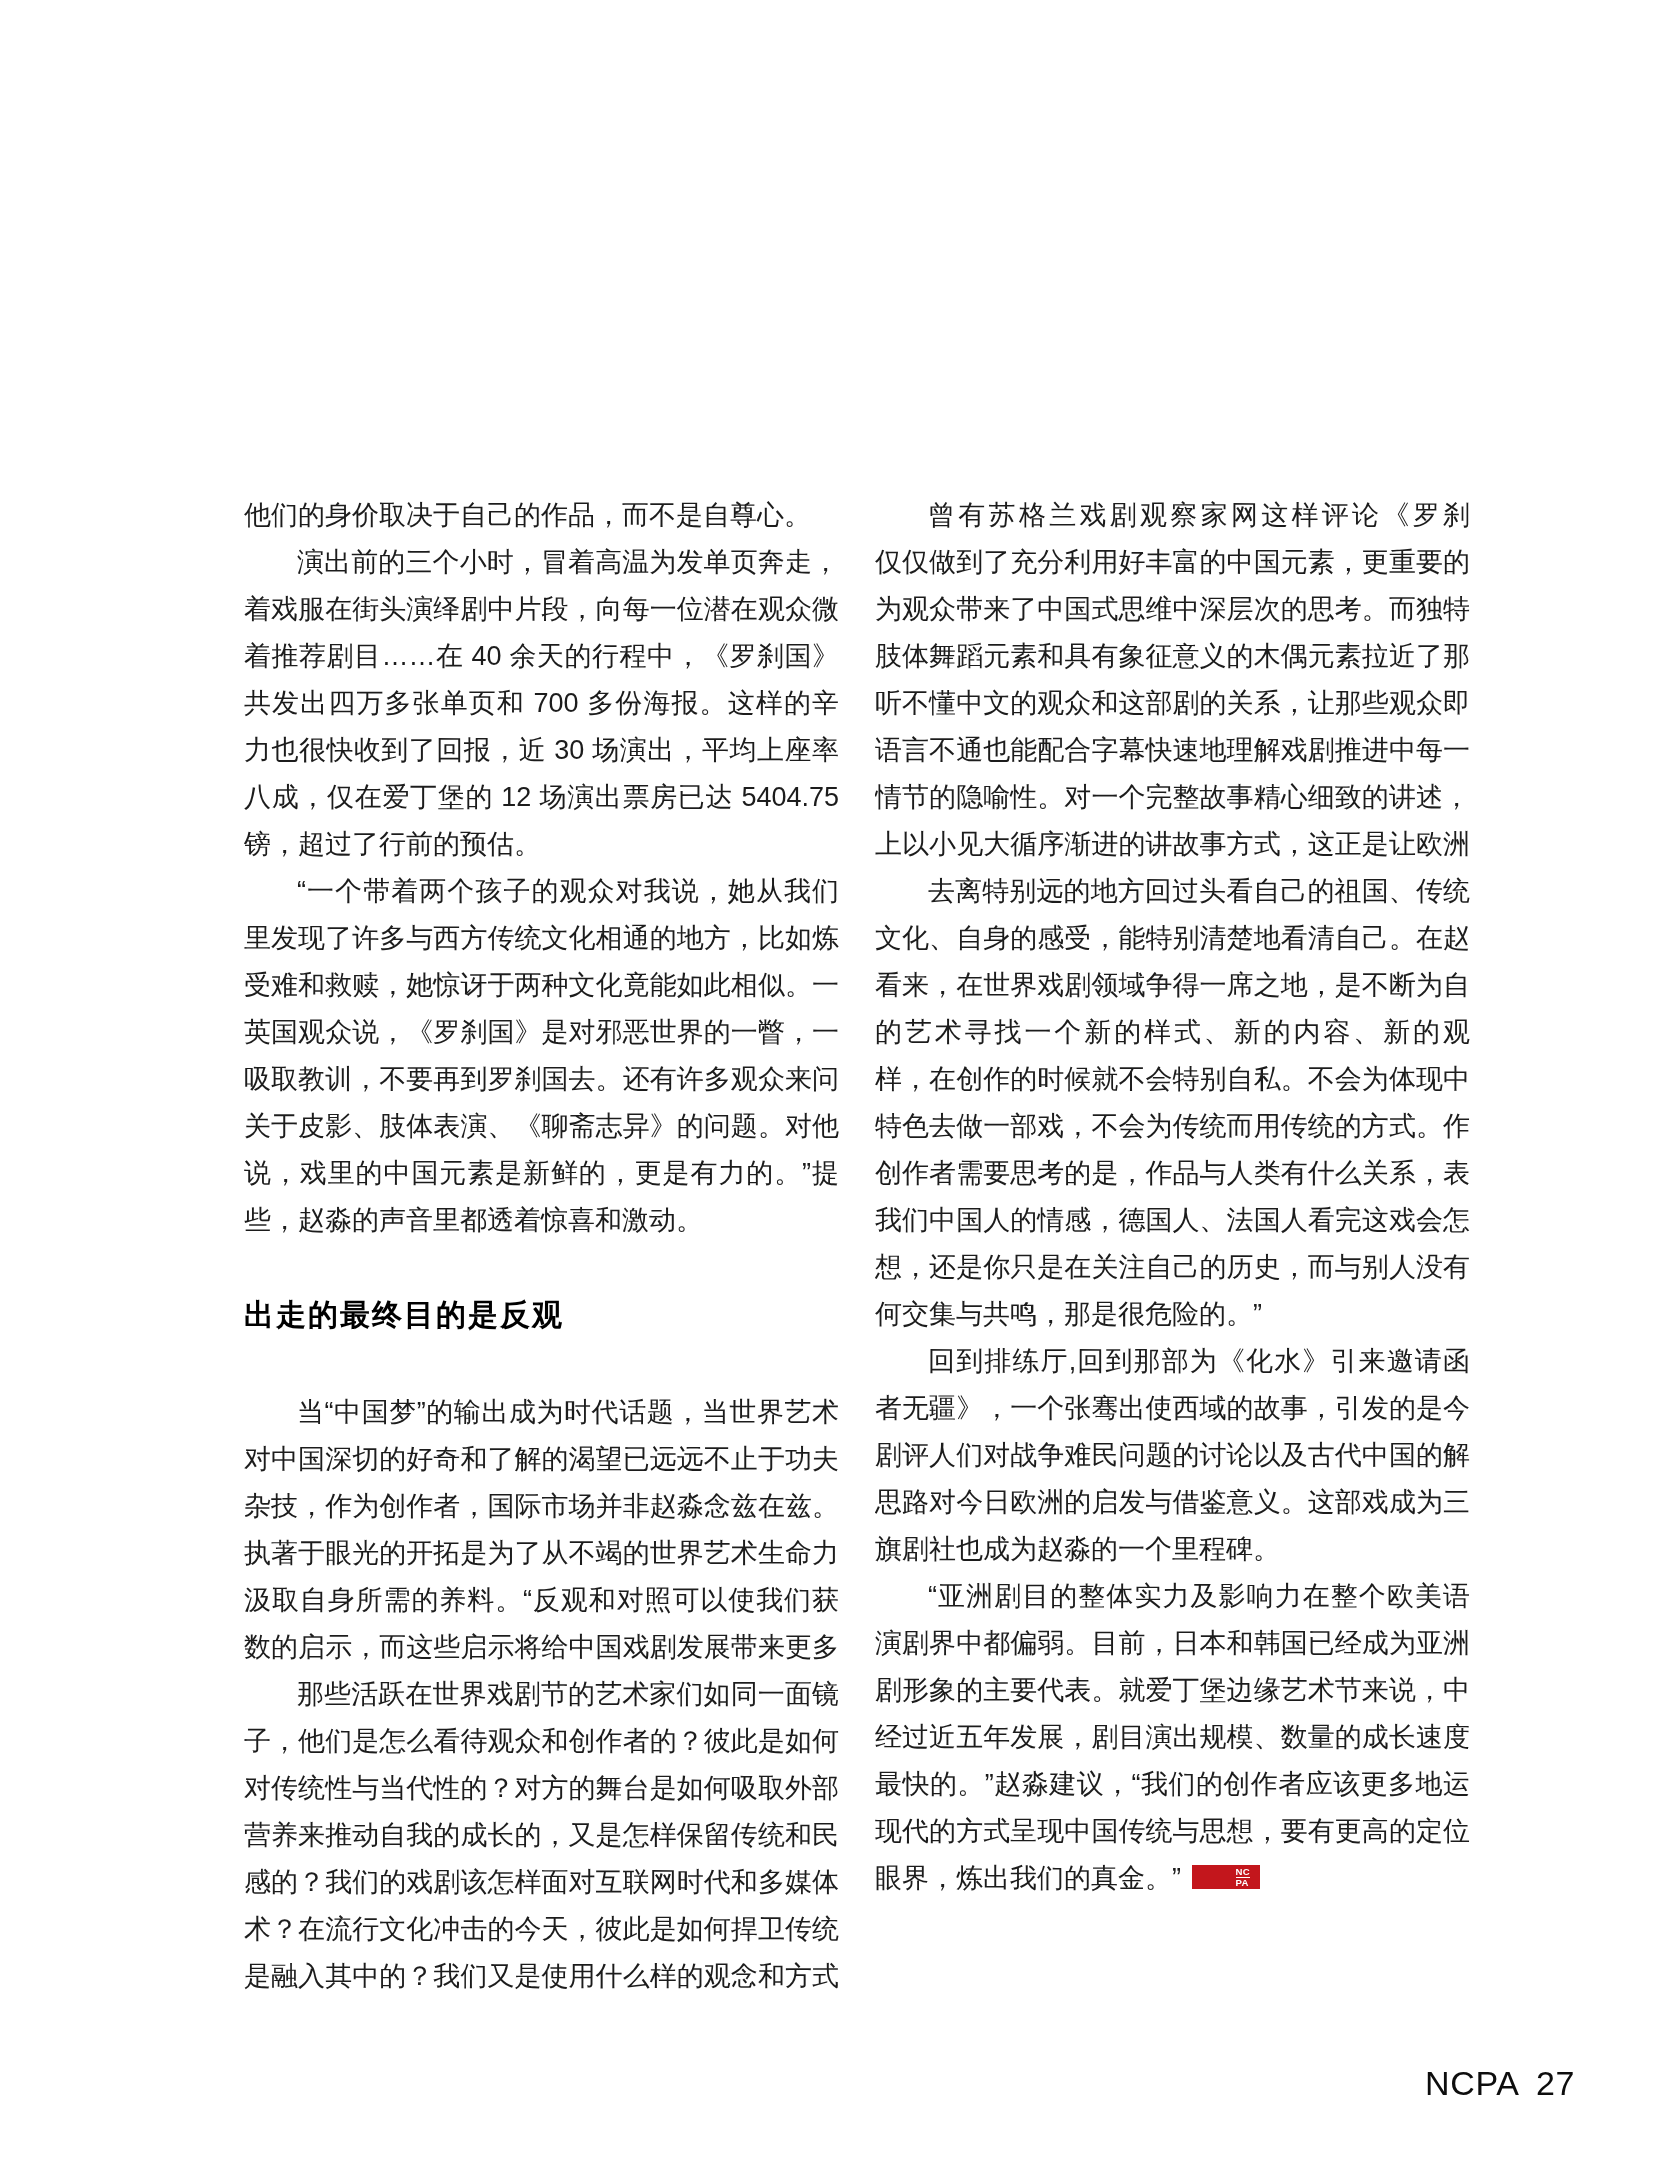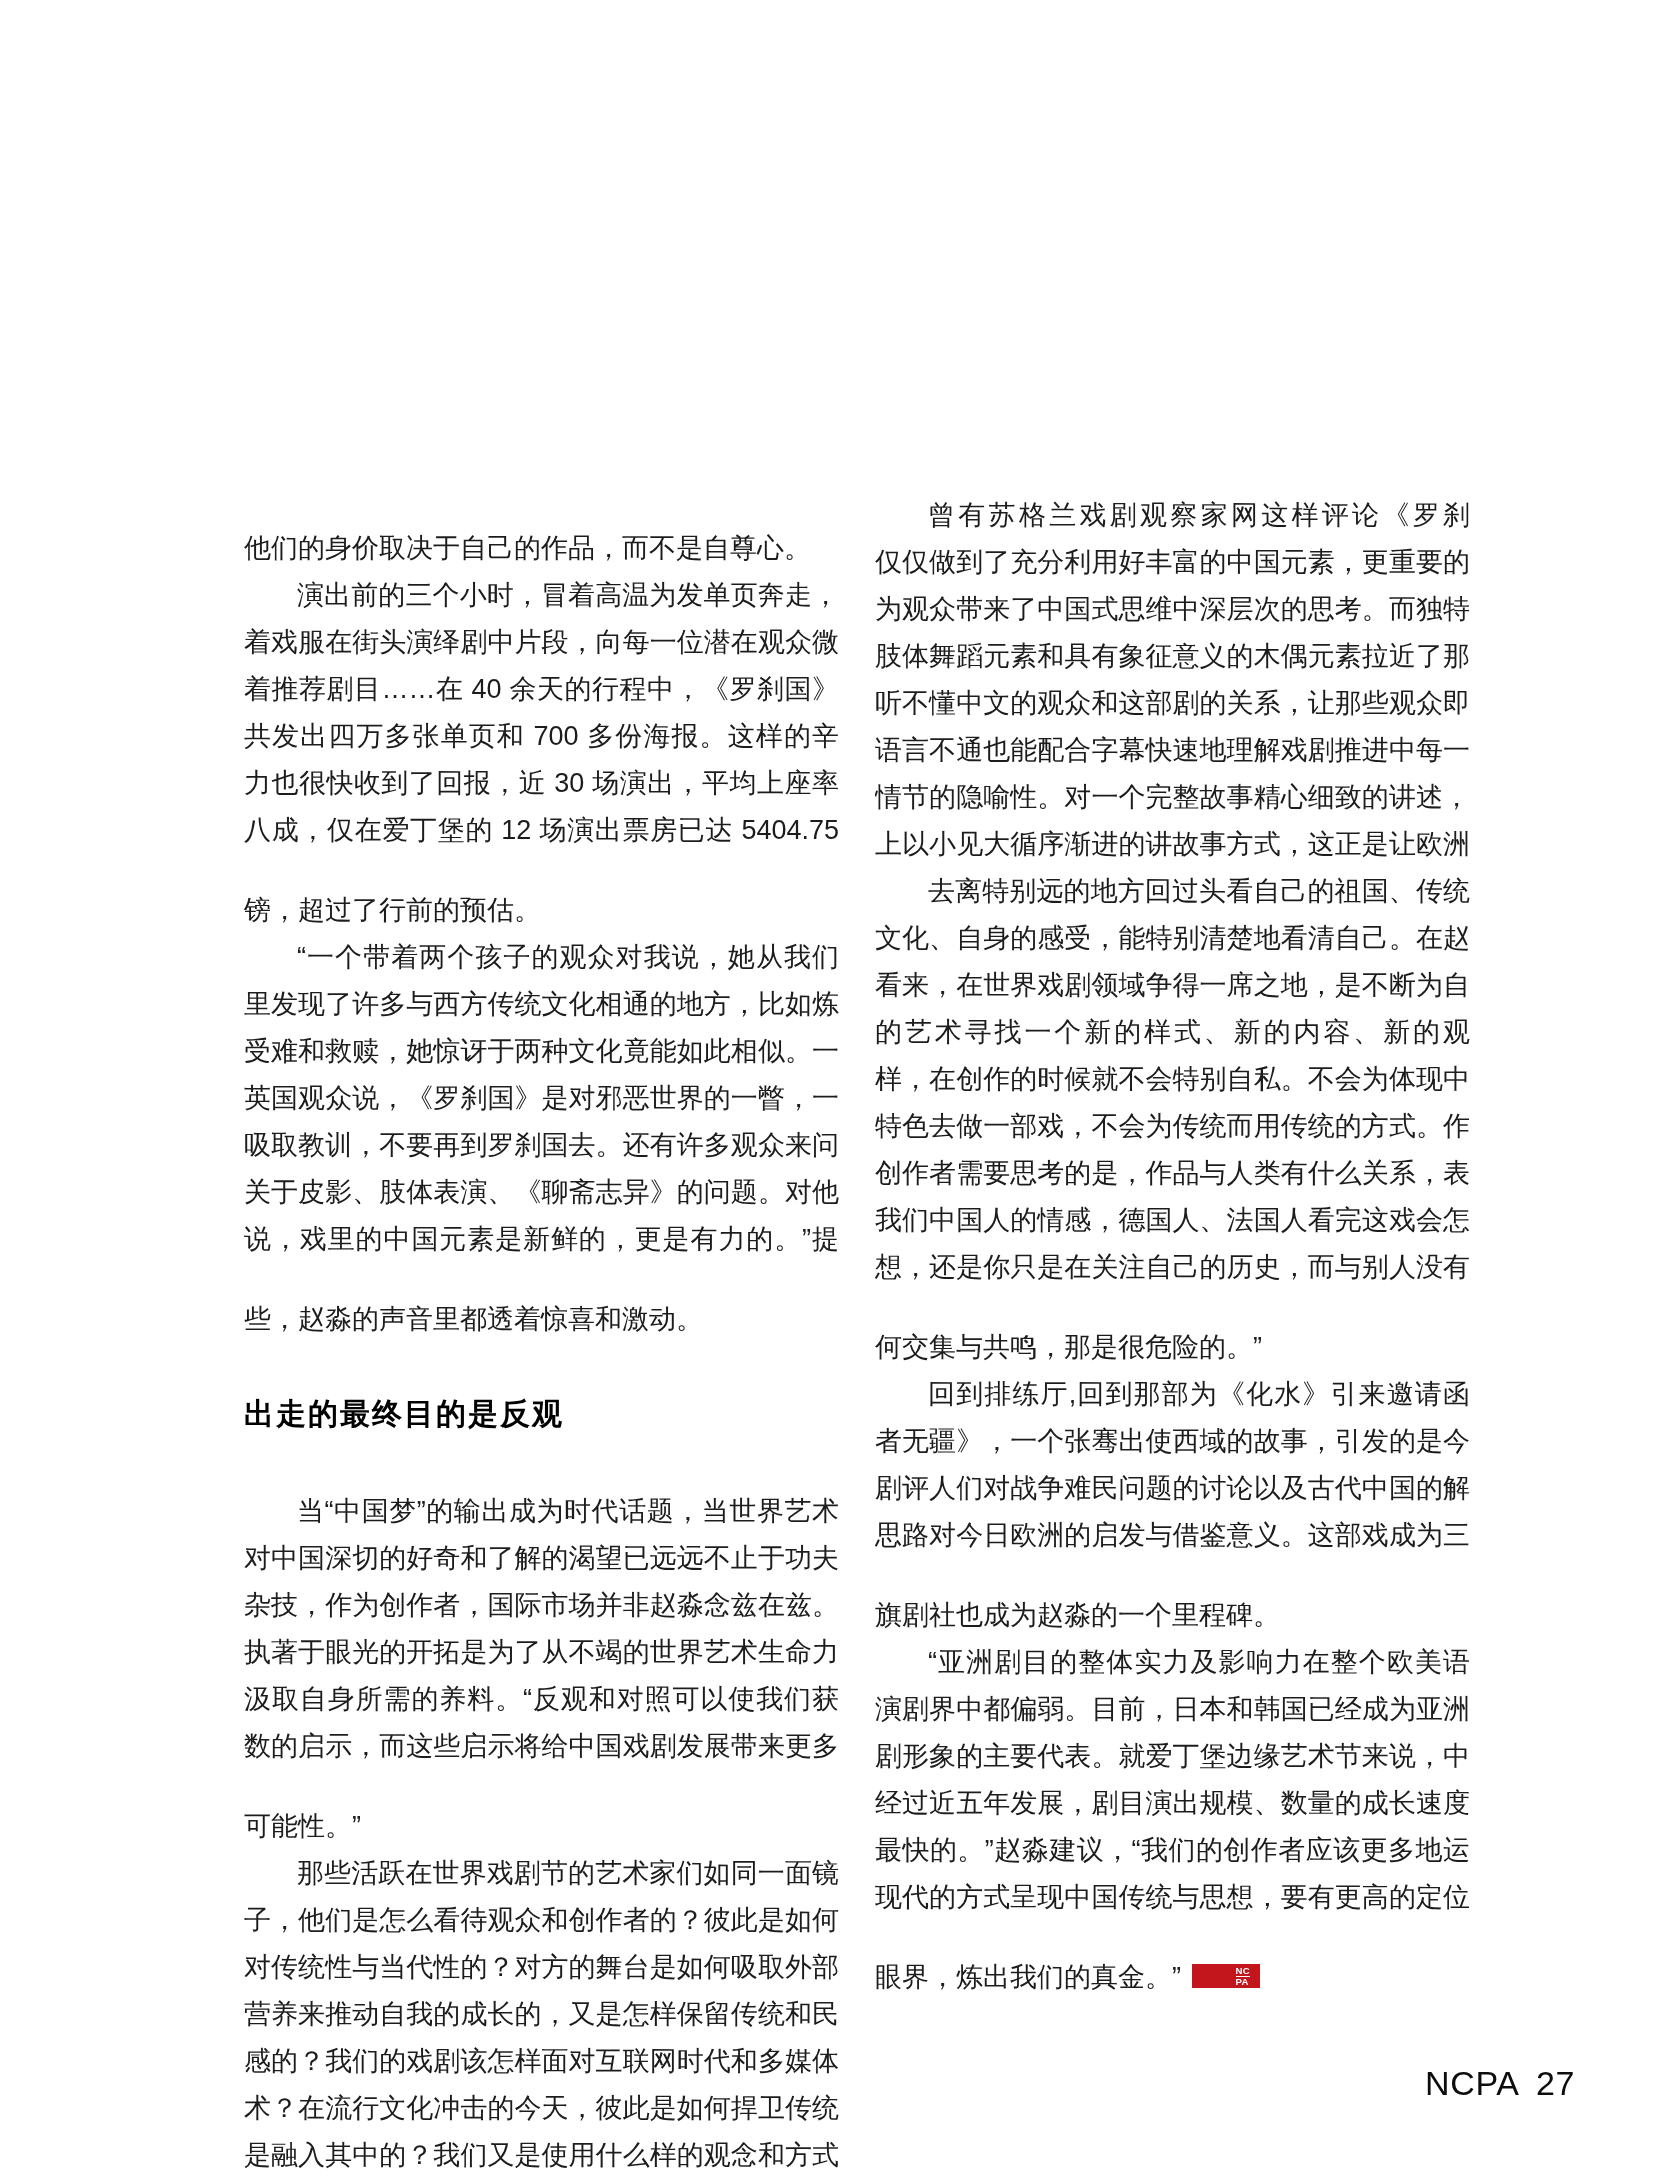--- a/index.html
+++ b/index.html
@@ -24,21 +24,20 @@
     line-height:47px;
     font-size:27px;
     font-weight:300;
     text-align:justify;
     text-align-last:justify;
     text-justify:inter-character;
     overflow:hidden;
   }
   .tline.endline{
     text-align-last:left;
-    margin-top:33px;
   }
   .tline.ind{
     text-indent:53px;
   }
   .heading{
     height:46px;
     line-height:46px;
     margin:48px 0 51px 0;
     font-size:30px;
     font-weight:700;
@@ -106,21 +105,20 @@
         <div class="tline endline">些，赵淼的声音里都透着惊喜和激动。</div>
       </div>
       <div class="heading">出走的最终目的是反观</div>
       <div>
         <div class="tline ind">当“中国梦”的输出成为时代话题，当世界艺术</div>
         <div class="tline">对中国深切的好奇和了解的渴望已远远不止于功夫和</div>
         <div class="tline">杂技，作为创作者，国际市场并非赵淼念兹在兹。他</div>
         <div class="tline">执著于眼光的开拓是为了从不竭的世界艺术生命力中</div>
         <div class="tline">汲取自身所需的养料。“反观和对照可以使我们获得无</div>
         <div class="tline">数的启示，而这些启示将给中国戏剧发展带来更多的</div>
-        <div class="tline endline">可能性。”</div>
       </div>
       <div>
         <div class="tline ind">那些活跃在世界戏剧节的艺术家们如同一面镜</div>
         <div class="tline">子，他们是怎么看待观众和创作者的？彼此是如何面</div>
         <div class="tline">对传统性与当代性的？对方的舞台是如何吸取外部的</div>
         <div class="tline">营养来推动自我的成长的，又是怎样保留传统和民族</div>
         <div class="tline">感的？我们的戏剧该怎样面对互联网时代和多媒体技</div>
         <div class="tline">术？在流行文化冲击的今天，彼此是如何捍卫传统或</div>
         <div class="tline">是融入其中的？我们又是使用什么样的观念和方式去</div>
       </div>

